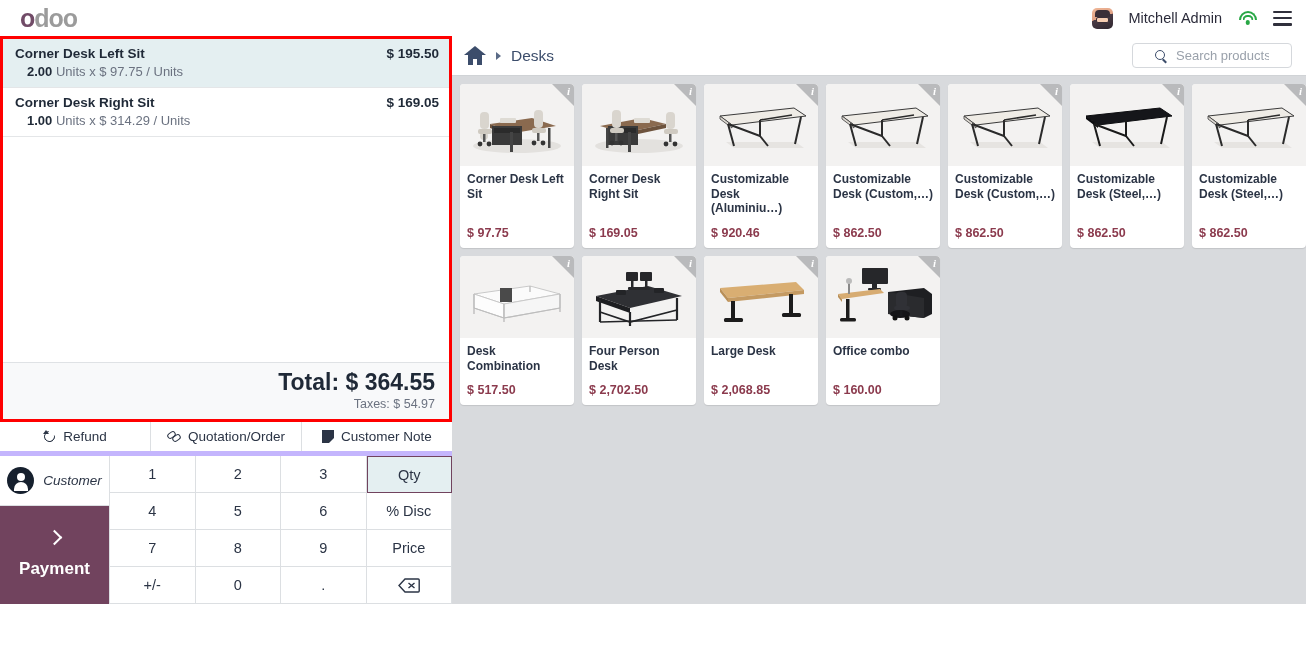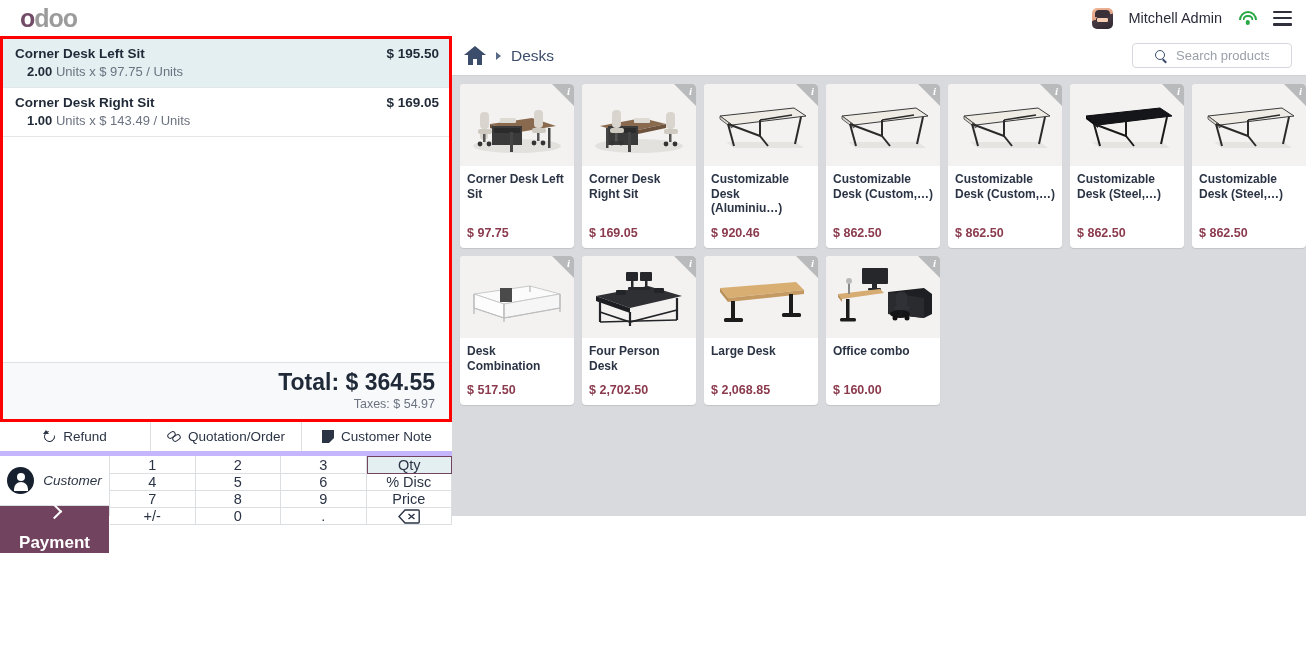--- a/index.html
+++ b/index.html
@@ -2,21 +2,21 @@
 <html><head>
 <meta charset="utf-8">
 <style>
   * { box-sizing: border-box; margin: 0; padding: 0; }
   html, body {
     width: 1306px; height: 660px;
     font-family: "Liberation Sans", sans-serif;
     background: #ffffff;
     overflow: hidden;
   }
-  #app { position: relative; width: 1306px; height: 516px; display: flex; flex-direction: column; }
+  #app { position: relative; width: 1306px; height: 604px; display: flex; flex-direction: column; }
 
   
   .topbar {
     height: 36px; flex: 0 0 36px;
     display: flex; align-items: center; justify-content: space-between;
     background: #ffffff; padding: 0 14px 0 20px;
   }
   .logo { font-size: 25px; font-weight: 700; letter-spacing: -1px; line-height: 1; }
   .logo .o1 { color: #714b67; }
   .logo .rest { color: #9b9b9b; }
@@ -263,21 +263,21 @@
               <span class="ol-price">$ 195.50</span>
             </div>
             <div class="ol-sub"><b>2.00</b> <span>Units x $ 97.75 / Units</span></div>
           </div>
 
           <div class="order-line">
             <div class="ol-top">
               <span class="ol-name">Corner Desk Right Sit</span>
               <span class="ol-price">$ 169.05</span>
             </div>
-            <div class="ol-sub"><b>1.00</b> <span>Units x $ 143.49 / Units</span></div>
+            <div class="ol-sub"><b>1.00</b> <span>Units x $ 314.29 / Units</span></div>
           </div>
 
         </div>
 
         <div class="order-total">
           <div class="tot-line">Total: $ 364.55</div>
           <div class="tax-line">Taxes: $ 54.97</div>
         </div>
       </div>
 

